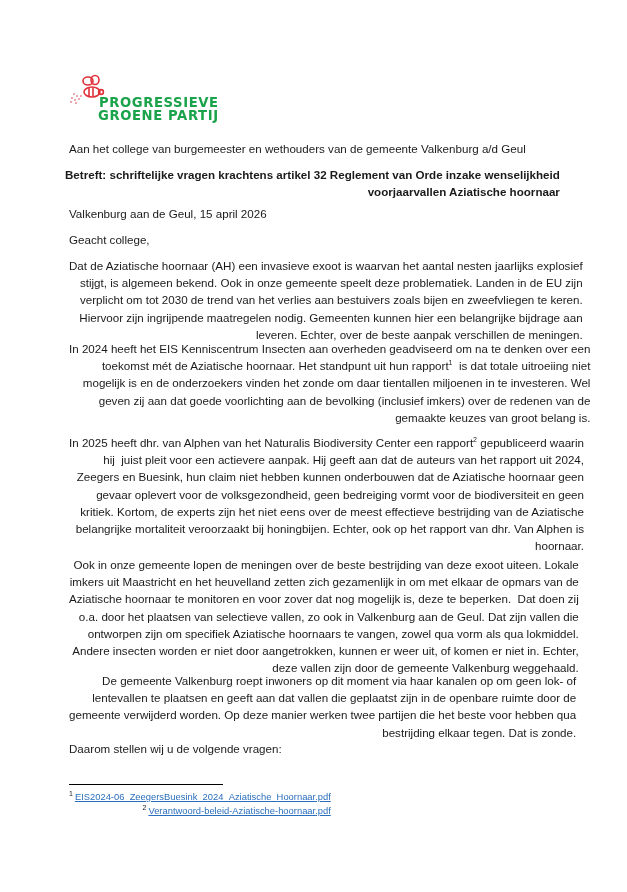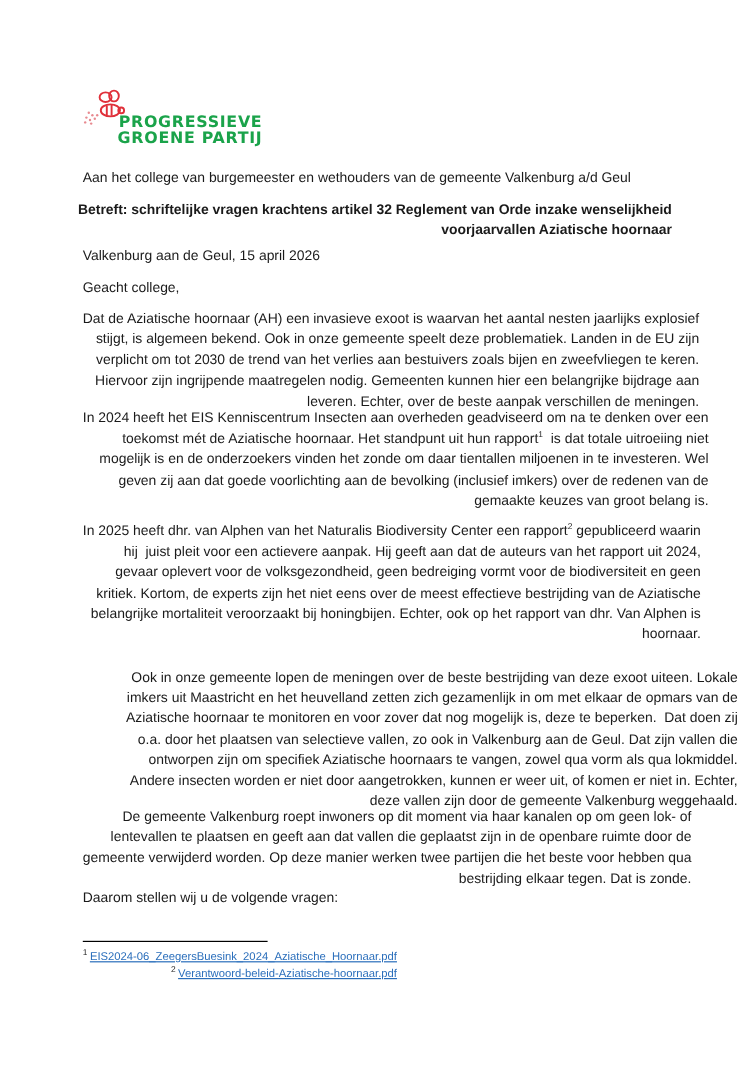--- a/index.html
+++ b/index.html
@@ -19,21 +19,21 @@
     .bee { position: absolute; left: 0; top: 0; }
     .line { white-space: nowrap; display: block; }
     .addr { position: absolute; top: 140px; left: 69px; }
     .subject { position: absolute; top: 166px; left: 65px; font-weight: bold; }
     .date { position: absolute; top: 205px; left: 69px; }
     .salut { position: absolute; top: 231px; left: 69px; }
     .para { position: absolute; left: 69px; }
     .p1 { top: 257px; }
     .p2 { top: 340px; }
     .p3 { top: 434px; }
-    .p4 { top: 556px; margin-left: 36px; }
+    .p4 { top: 556px; }
     .p5 { top: 672px; }
     .p6 { top: 740px; }
     .txt { font-size: 11.6px; line-height: 17.2px; }
     sup { font-size: 7px; line-height: 0; vertical-align: super; }
     .fn-rule { position: absolute; left: 69px; top: 784px; width: 154px; height: 1px; background: #000; }
     .footnotes { position: absolute; left: 69px; top: 790px; font-size: 9.4px; line-height: 14px; }
     .footnotes a { color: #2a6ebb; text-decoration: underline; margin-top: 18px; }
     .fn-num { font-size: 7px; vertical-align: super; line-height: 0; color: #1a1a1a; margin-right: 2px; }
   </style>
 </head>
@@ -90,20 +90,21 @@
     <span class="line">In 2024 heeft het EIS Kenniscentrum Insecten aan overheden geadviseerd om na te denken over een</span>
     <span class="line"><span>toekomst mét de Aziatische hoornaar. Het standpunt uit hun rapport</span><sup>1</sup><span style="white-space:pre">  is dat totale uitroeiing niet</span></span>
     <span class="line">mogelijk is en de onderzoekers vinden het zonde om daar tientallen miljoenen in te investeren. Wel</span>
     <span class="line">geven zij aan dat goede voorlichting aan de bevolking (inclusief imkers) over de redenen van de</span>
     <span class="line">gemaakte keuzes van groot belang is.</span>
   </div>
 
   <div class="para p3 txt">
     <span class="line"><span>In 2025 heeft dhr. van Alphen van het Naturalis Biodiversity Center een rapport</span><sup>2</sup><span style="white-space:pre"> gepubliceerd waarin</span></span>
     <span class="line" style="white-space:pre">hij  juist pleit voor een actievere aanpak. Hij geeft aan dat de auteurs van het rapport uit 2024,</span>
+    <span class="line">Zeegers en Buesink, hun claim niet hebben kunnen onderbouwen dat de Aziatische hoornaar geen</span>
     <span class="line">gevaar oplevert voor de volksgezondheid, geen bedreiging vormt voor de biodiversiteit en geen</span>
     <span class="line">kritiek. Kortom, de experts zijn het niet eens over de meest effectieve bestrijding van de Aziatische</span>
     <span class="line">belangrijke mortaliteit veroorzaakt bij honingbijen. Echter, ook op het rapport van dhr. Van Alphen is</span>
     <span class="line">hoornaar.</span>
   </div>
 
   <div class="para p4 txt">
     <span class="line">Ook in onze gemeente lopen de meningen over de beste bestrijding van deze exoot uiteen. Lokale</span>
     <span class="line">imkers uit Maastricht en het heuvelland zetten zich gezamenlijk in om met elkaar de opmars van de</span>
     <span class="line" style="white-space:pre">Aziatische hoornaar te monitoren en voor zover dat nog mogelijk is, deze te beperken.  Dat doen zij</span>

